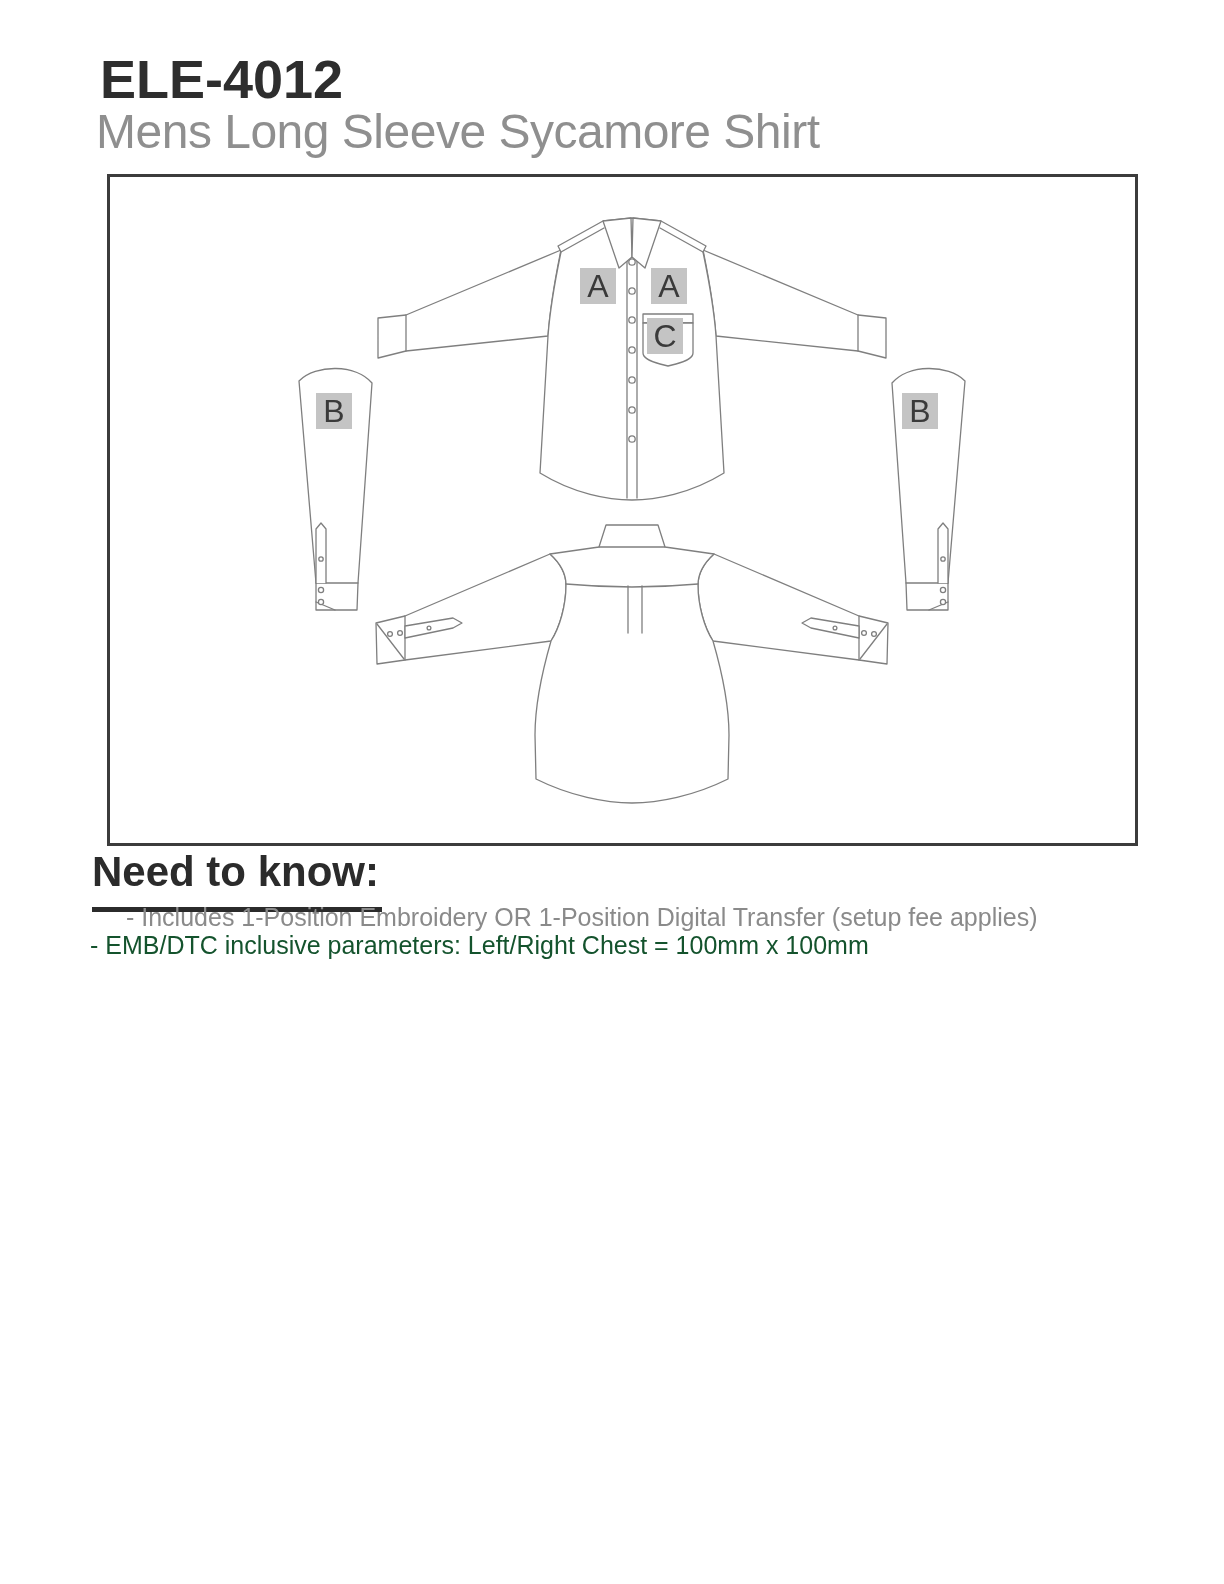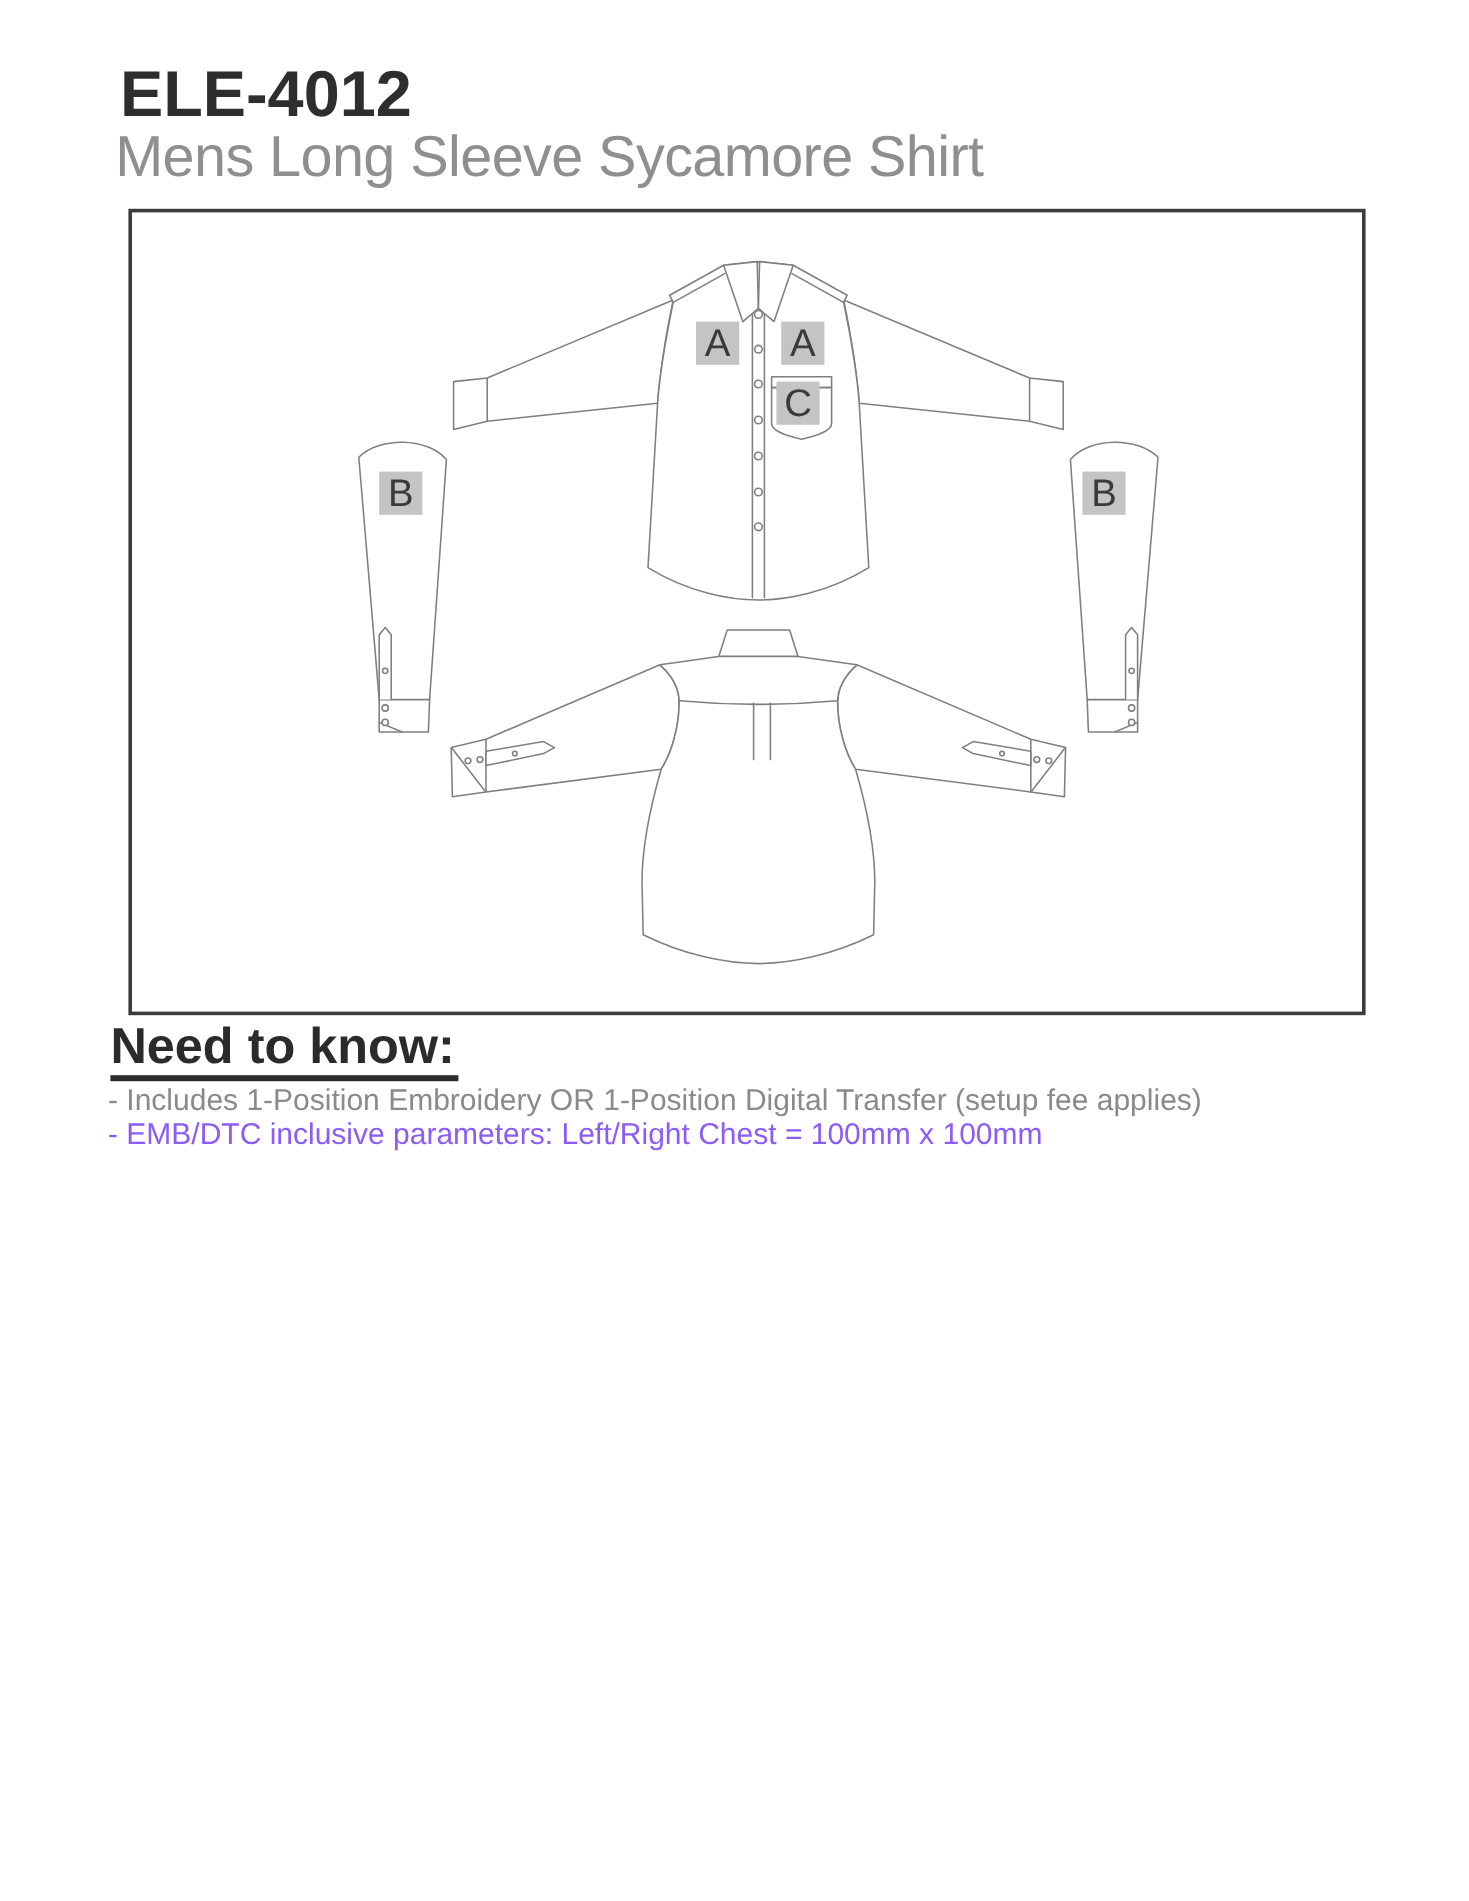--- a/index.html
+++ b/index.html
@@ -17,25 +17,25 @@
     font-size:48px; font-weight:400; color:#8f8f8f; line-height:1.1; letter-spacing:-0.5px;
   }
   .diagram-panel {
     position:absolute; left:107px; top:174px; width:1031px; height:672px;
     border:3px solid #3c3c3c; background:#ffffff;
   }
   .diagram-panel svg { display:block; width:100%; height:100%; }
   .ntk-heading {
     position:absolute; left:92px; top:850px; margin:0;
     font-size:42px; font-weight:700; color:#2b2b2b; line-height:1.05;
-    display:inline-block; border-bottom:5px solid #2b2b2b; padding-bottom:2px; padding-right:3px;
+    display:inline-block; border-bottom:5px solid #2b2b2b; padding-bottom:13px; padding-right:3px;
   }
   .notes { position:absolute; left:90px; top:903px; }
   .note-line { margin:0; font-size:25px; line-height:28px; font-weight:400; }
-  .note-gray { color:#8a8a8a; }
+  .note-gray { color:#8a8a8a;margin-left:36px; }
   .note-red  { color:#ff0000; }
   .flat-line   { stroke:#7f7f7f; stroke-width:1.3; fill:none; stroke-linejoin:round; stroke-linecap:round; }
   .flat-fill   { stroke:#7f7f7f; stroke-width:1.3; fill:#ffffff; stroke-linejoin:round; stroke-linecap:round; }
   .marker-box  { fill:#c4c4c4; stroke:none; }
   .marker-text {
     fill:#3a3a3a; font-family:"Liberation Sans", sans-serif;
     font-size:32px; font-weight:400; text-anchor:middle;
   }
 </style>
 </head>
@@ -141,16 +141,16 @@
         <rect class="marker-box" x="792" y="216" width="36" height="36"></rect>
         <text class="marker-text" x="810" y="245">B</text>
       </g>
     </svg>
   </div>
 
   <h3 class="ntk-heading">Need to know:</h3>
 
   <div class="notes">
     <p class="note-line note-gray" style="color: rgb(138, 138, 138);">- Includes 1-Position Embroidery OR 1-Position Digital Transfer (setup fee applies)</p>
-    <p class="note-line note-red" style="color: #8b5cf6;">- EMB/DTC inclusive parameters: Left/Right Chest = 100mm x 100mm</p>
+    <p class="note-line note-red" style="color: #14532d;">- EMB/DTC inclusive parameters: Left/Right Chest = 100mm x 100mm</p>
   </div>
 
 </div>
 
 </body></html>

